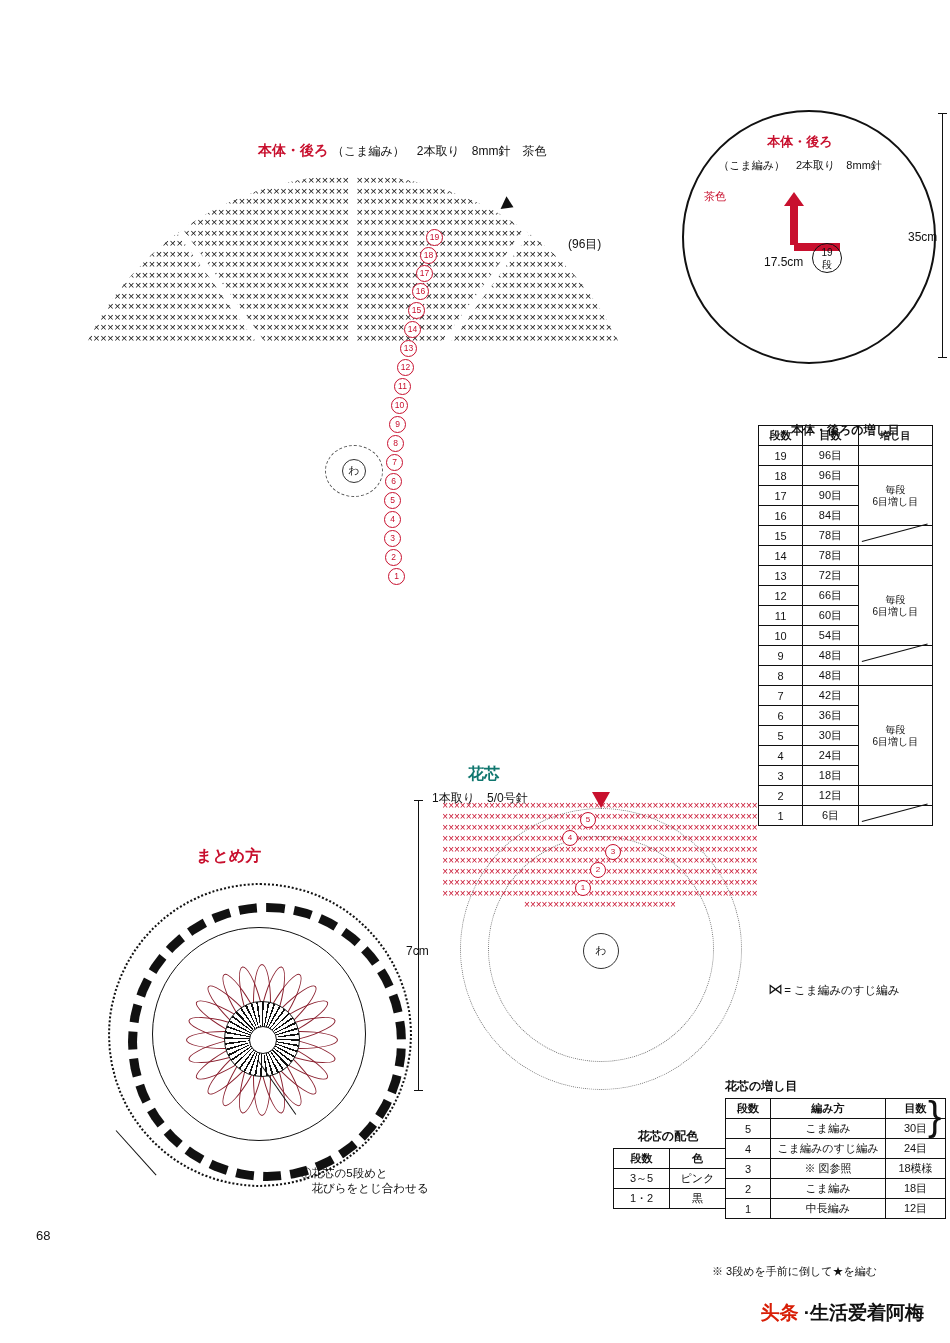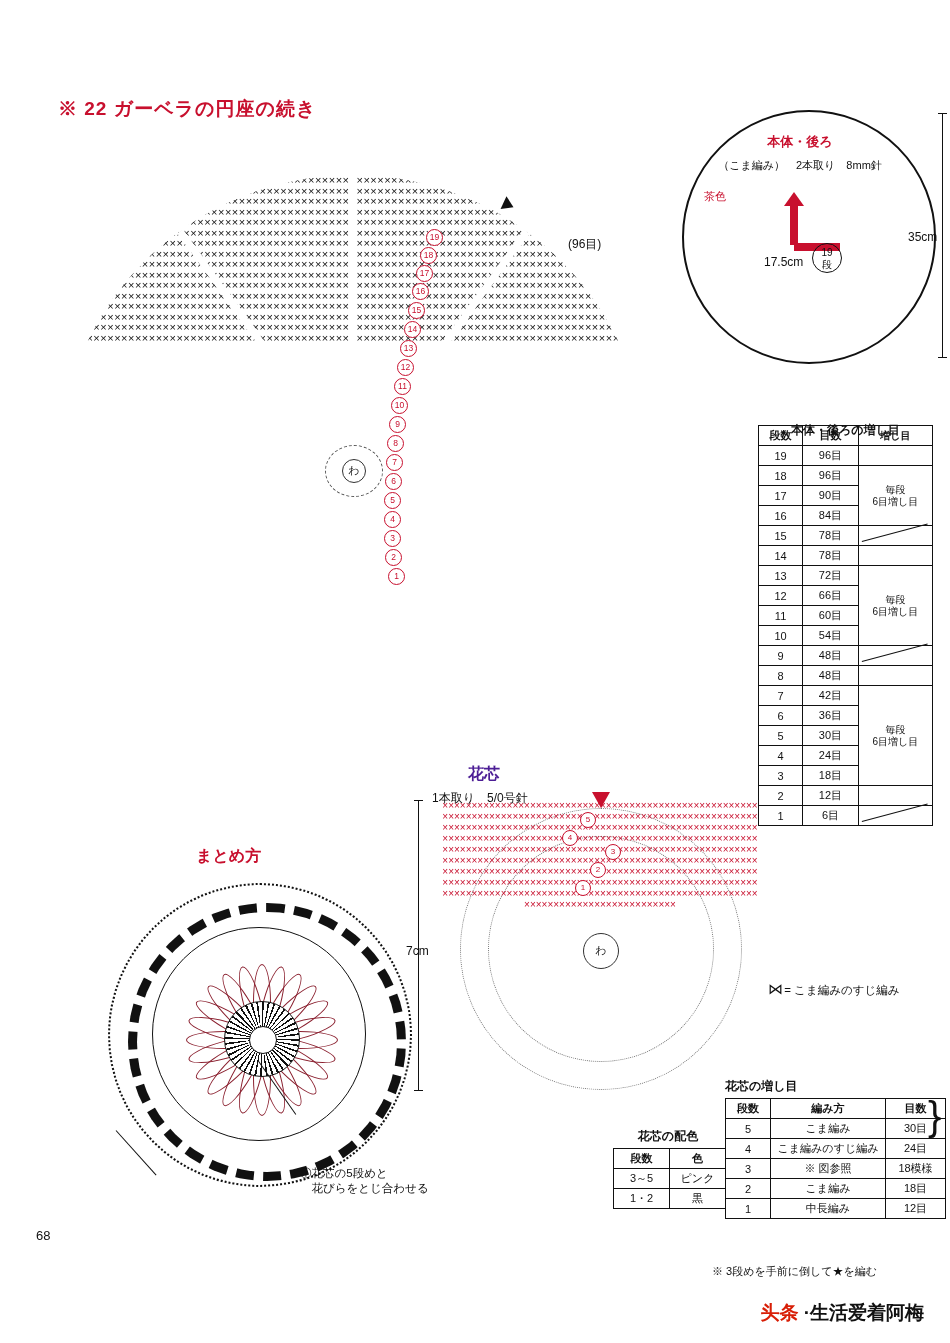--- a/index.html
+++ b/index.html
@@ -190,21 +190,21 @@
   #note1{
     position:absolute;left:300px;top:1166px;font-size:11.5px;line-height:15px;white-space:nowrap;
   }
   #note2{
     position:absolute;left:66px;top:1190px;font-size:11.5px;line-height:15px;white-space:nowrap;
   }
   .leader{position:absolute;background:#111;height:1px;transform-origin:left center;}
 
   
   #kashin-title{
-    position:absolute;left:468px;top:764px;font-size:16px;font-weight:bold;color:#4c1d95;
+    position:absolute;left:468px;top:764px;font-size:16px;font-weight:bold;color:#0f766e;
   }
   #kashin-sub{
     position:absolute;left:432px;top:790px;font-size:12px;white-space:nowrap;
   }
   #kashin{
     position:absolute;left:440px;top:800px;width:320px;height:300px;
   }
   #kashin .dotted{
     position:absolute;left:20px;top:8px;width:280px;height:280px;border-radius:50%;
     border:1.5px dotted #777;
@@ -283,24 +283,25 @@
   #watermark{
     position:absolute;right:26px;top:1300px;font-size:19px;font-weight:bold;color:#111;
   }
   #watermark .logo{color:#d81e06;}
 </style>
 </head>
 <body>
 
 <div class="page">
 
-  <div id="title">
-    <span>※ 22 ガーベラの円座の続き</span>
-  </div>
-
+
+  <div id="bodyback-caption">
+    <span class="b">本体・後ろ</span>
+    <span class="g">（こま編み）　2本取り　8mm針　茶色</span>
+  </div>
 
   <div id="chart-main">
     <div class="circle">
       <div class="xfill">
         ××××××××××××××××××××××××××××××××××××××××××××××××××××××××××××××××××××××××××××××××××××××××××××××××××××××××××××××××××××××××××××××××××××××××××××××××××××××××××××××××××××××××××××××××××××××××××××××××××××××××××××××××××××××××××××××××××××××××××××××××××××××××××××××××××××××××××××××××××××××××××××××××××××××××××××××××××××××××××××××××××××××××××××××××××××××××××××××××××××××××××××××××××××××××××××××××××××××××××××××××××××××××××××××××××××××××××××××××××××××××××××××××××××××××××××××××××××××××××××××××××××××××××××××××××××××××××××××××××××××××××××××××××××××××××××××××××××××××××××××××××××××××××××××××××××××××××××××××××××××××××××××××××××××××××××××××××××××××××××××××××××××××××××××××××××××××××××××××××××××××××××××××××××××××××××××××××××××××××××××××××××××××××××××××××××××××××××××××××××××××××××××××××××××××××××××××××××××××××××××××××××××××××××××××××××××××××××××××××××××××××××××××××××××××××××××××××××××××××××××××××××××××××××××××××××××××××××××××××××××××××××××××××××××××××××××××××××××××××××××××××××××××××××××××××××××××××××××××××××××××××××××××××××××××××××××××××××××××××××××××××××××××××××××××××××××××××××××××××××××××××××××××××××××××××××××××××××××××××××××××××××××××××××××××××××××××××××××××××××××××××××××××××××××××××××××××××××××××××××××××××××××××××××××××××××××××××××××××××××××××××××××××××××××××××××××××××××××××××××××××××××××××××××××××××××××××××××××××××××××××××××××××××××××××××××××××××××××××××××××××
       </div>
       <div class="spoke" style="transform:rotate(0deg)">
           <b></b>
         </div>
       <div class="spoke" style="transform:rotate(36deg)">

